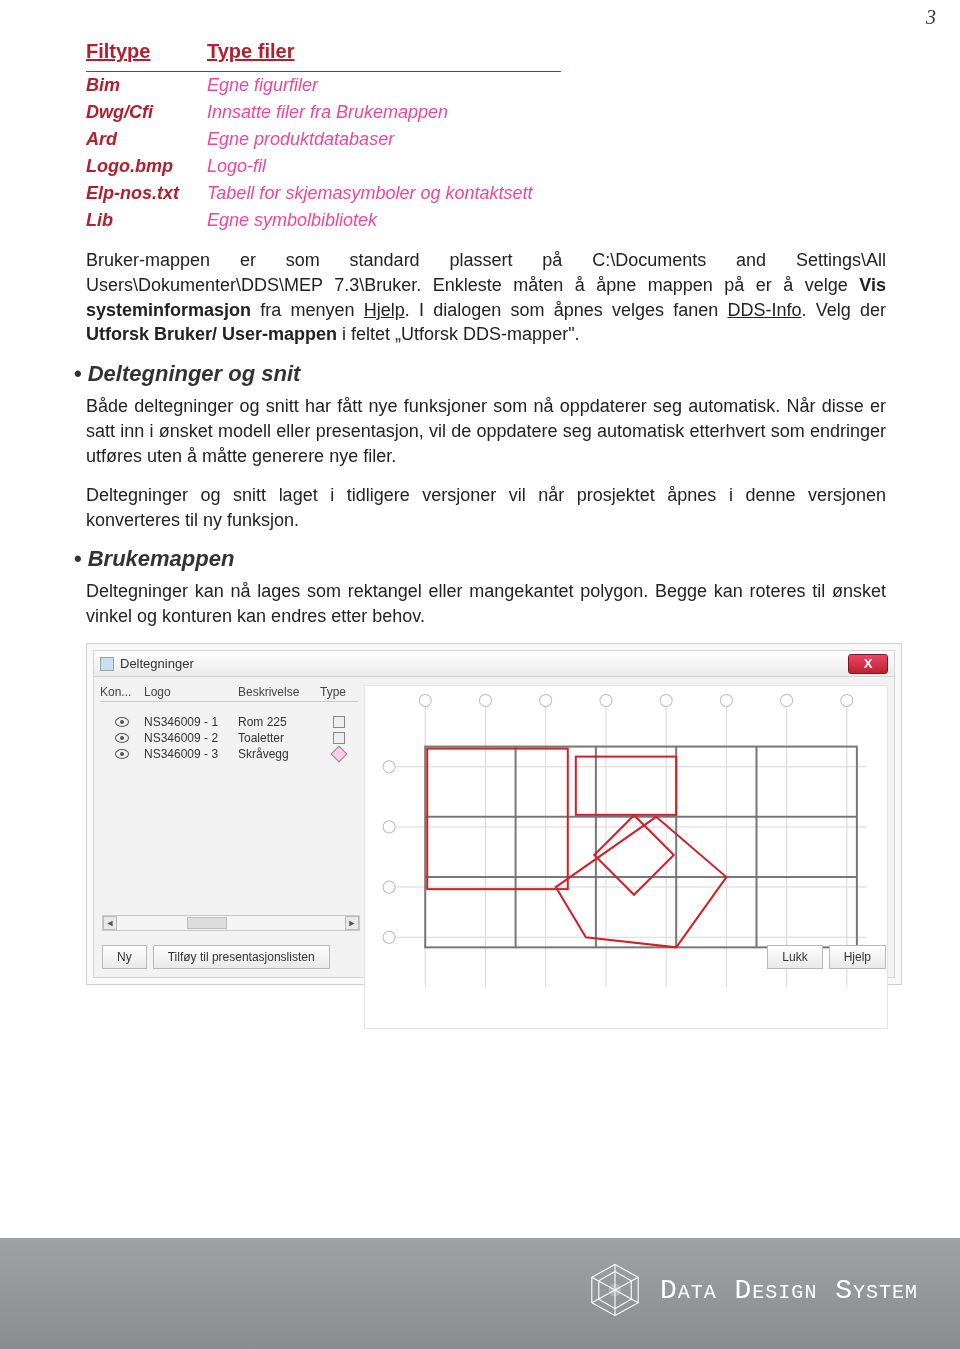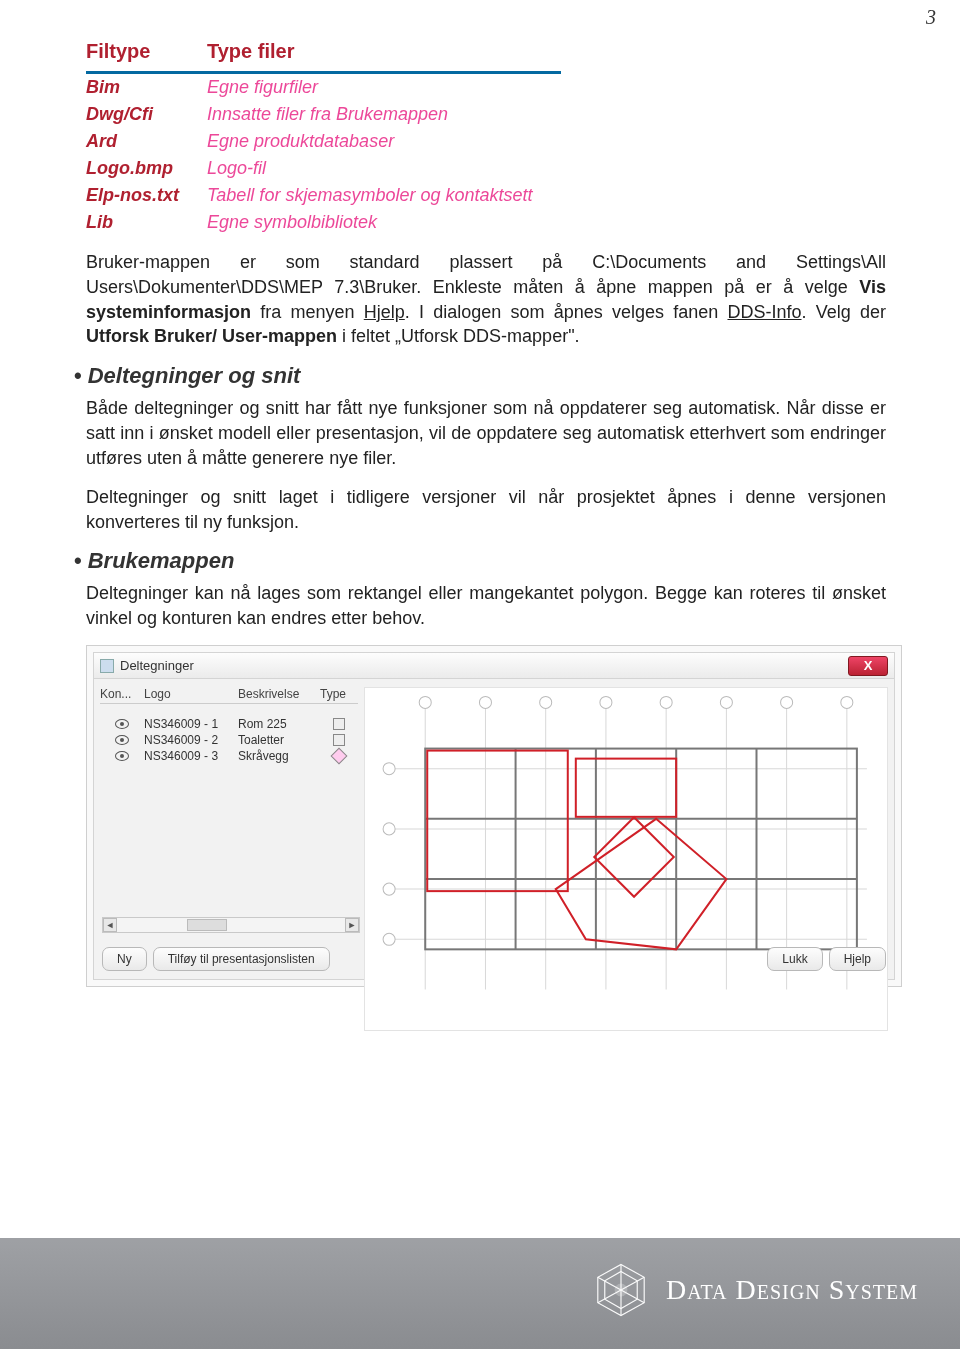--- a/index.html
+++ b/index.html
@@ -4,21 +4,21 @@
 <style>
   * { box-sizing: border-box; margin: 0; padding: 0; }
   html, body { width: 960px; font-family: "Segoe UI", Arial, sans-serif; background: #fff; color: #222; }
   .page { width: 960px; min-height: 1349px; padding: 24px 74px 0 74px; position: relative; }
   .pagenum { position: absolute; top: 6px; right: 24px; font-style: italic; font-size: 20px; font-family: Georgia, serif; color: #333; }
   .content { padding-top: 6px; }
 
   
   .ft-table { border-collapse: collapse; margin: 8px 0 14px 12px; }
   .ft-table th { text-align: left; font-size: 20px; color: #b02030; font-weight: bold; padding: 2px 28px 8px 0; }
-  .ft-table tr.hr td, .ft-table tr.hr th { border-bottom: 3px solid #0369a1; }
+  .ft-table tr.hr td, .ft-table tr.hr th { border-bottom: 1px solid #0369a1; text-decoration: underline; }
   .ft-table td { font-size: 18px; padding: 3px 28px 3px 0; vertical-align: top; }
   .ft-table td.fname { color: #b02030; font-style: italic; font-weight: bold; }
   .ft-table td.fdesc { color: #ec4899; font-style: italic; }
 
   p.body { font-size: 18px; line-height: 1.38; color: #222; margin: 7px 0 14px 12px; text-align: justify; }
   .b { font-weight: bold; }
   .u { text-decoration: underline; }
 
   .sect-title { font-size: 22px; font-style: italic; font-weight: bold; color: #333; margin: 10px 0 4px 0; }
   .sect-title .dot { color: #333; font-style: normal; font-weight: bold; margin-right: 6px; }
@@ -41,30 +41,30 @@
   .eye::after { content:""; position:absolute; left:4px; top:2px; width:4px; height:4px; border-radius:50%; background:#555; }
   .li-name { width: 94px; } .li-desc { width: 82px; } .li-type { width: 38px; display:flex; justify-content:center; }
   .sq { width:12px; height:12px; border:1px solid #888; background:#eee; }
   .dia { width:12px; height:12px; border:1px solid #888; background:#fce; transform: rotate(45deg); }
 
   .list-scroll { position:absolute; bottom: 46px; left: 8px; width: 258px; height: 16px; border:1px solid #c9c9c9; background:#f4f4f4; display:flex; align-items:center; }
   .list-scroll .arrow { width:14px; height:14px; background:#e8e8e8; border:1px solid #bbb; font-size:9px; line-height:12px; text-align:center; color:#555; }
   .list-scroll .thumb { width:40px; height:12px; background:#ddd; margin-left:70px; border:1px solid #bbb; }
 
   .bottom-btns { position:absolute; bottom: 8px; left: 8px; right: 8px; display:flex; gap:6px; }
-  .btn { font-size:12px; color:#333; background:linear-gradient(#fdfdfd,#e9e9e9); border:1px solid #b8b8b8; border-radius:7px; padding:4px 14px; }
+  .btn { font-size:12px; color:#333; background:linear-gradient(#fdfdfd,#e9e9e9); border:1px solid #b8b8b8; border-radius:0; padding:4px 14px; }
   .spacer { flex:1; }
 
   .preview { flex: 1; background:#fff; margin:8px 6px 8px 0; position:relative; border:1px solid #e3e3e3; overflow:hidden; }
 
   
   .footer-bar { position:absolute; left:0; bottom:0; width:960px; height:108px; background: linear-gradient(#9ea0a4,#8a8c90); }
   .footer-line { position:absolute; left:0; bottom:108px; width:960px; height:3px; background:#9ea0a4; }
   .brand { position:absolute; right:42px; bottom:30px; display:flex; align-items:center; gap:16px; }
-  .brand-text { font-family: Liberation Serif, serif; font-size:28px; color:#fff; letter-spacing:1px; font-variant: small-caps; }
+  .brand-text { font-family: Liberation Mono, monospace; font-size:28px; color:#fff; letter-spacing:1px; font-variant: small-caps; }
 </style>
 </head>
 <body>
 
 <div class="page">
   <div class="pagenum">3</div>
 
   <div class="content">
 
     <table class="ft-table">

